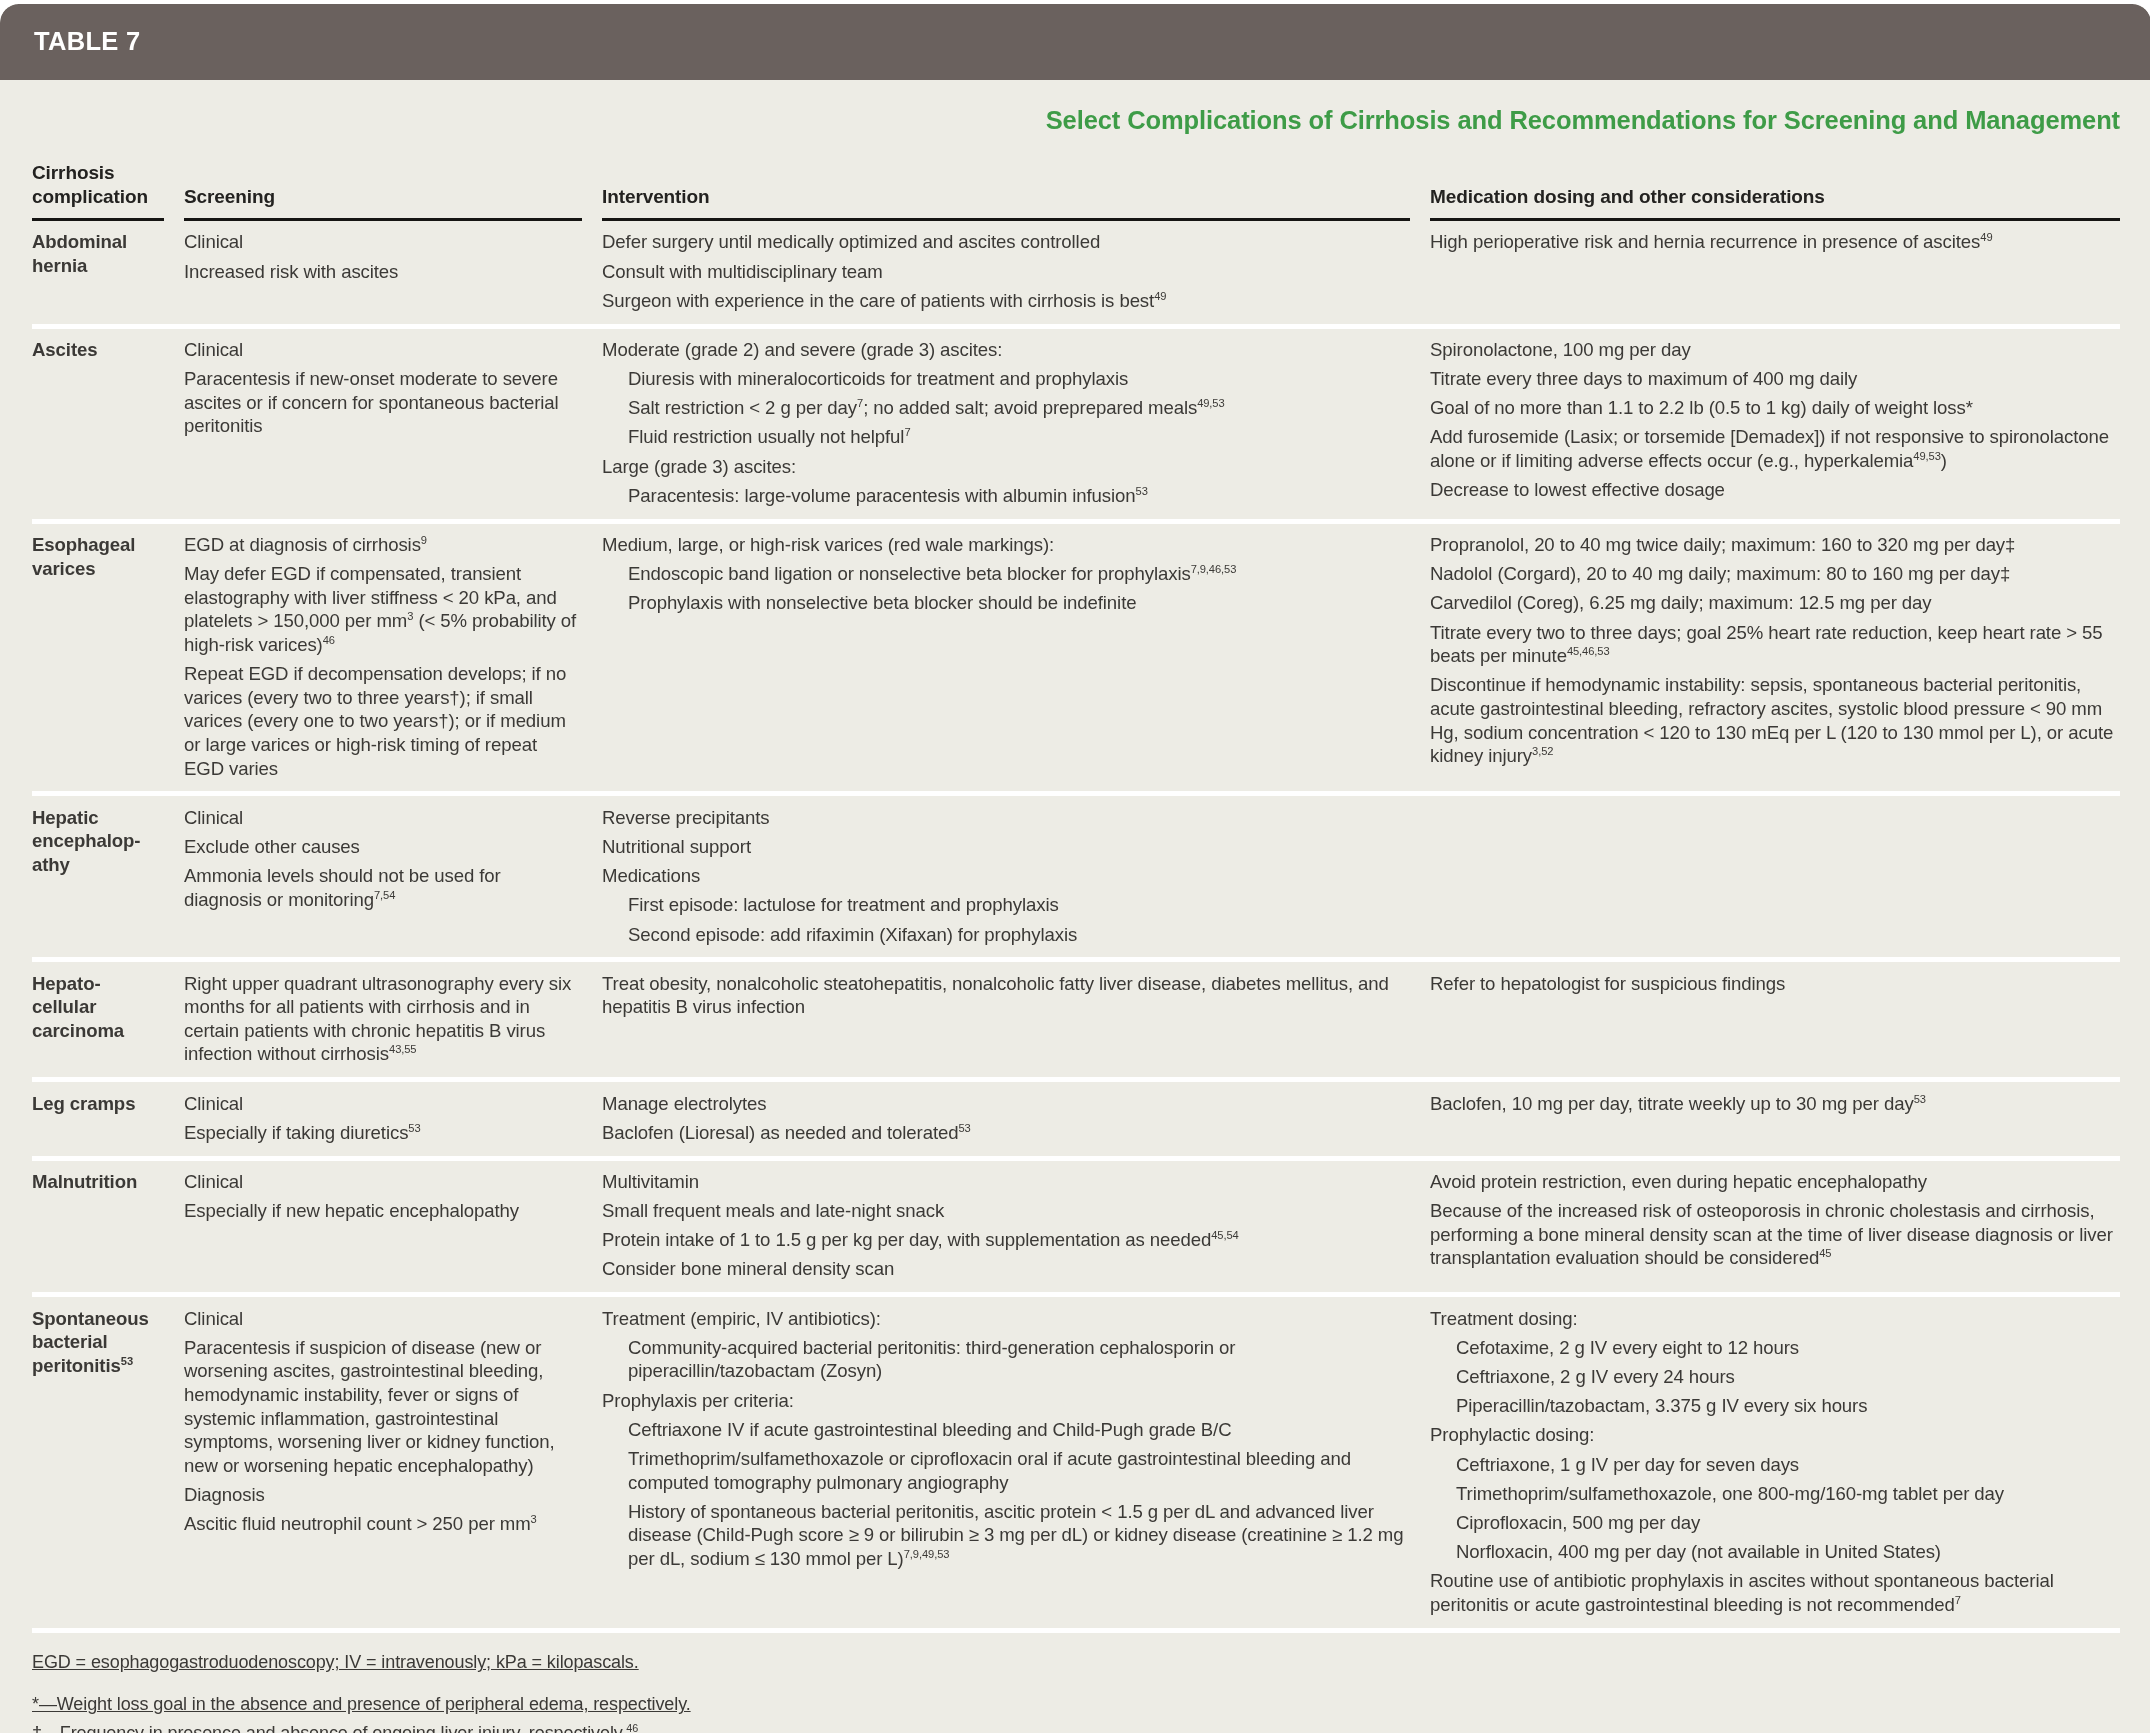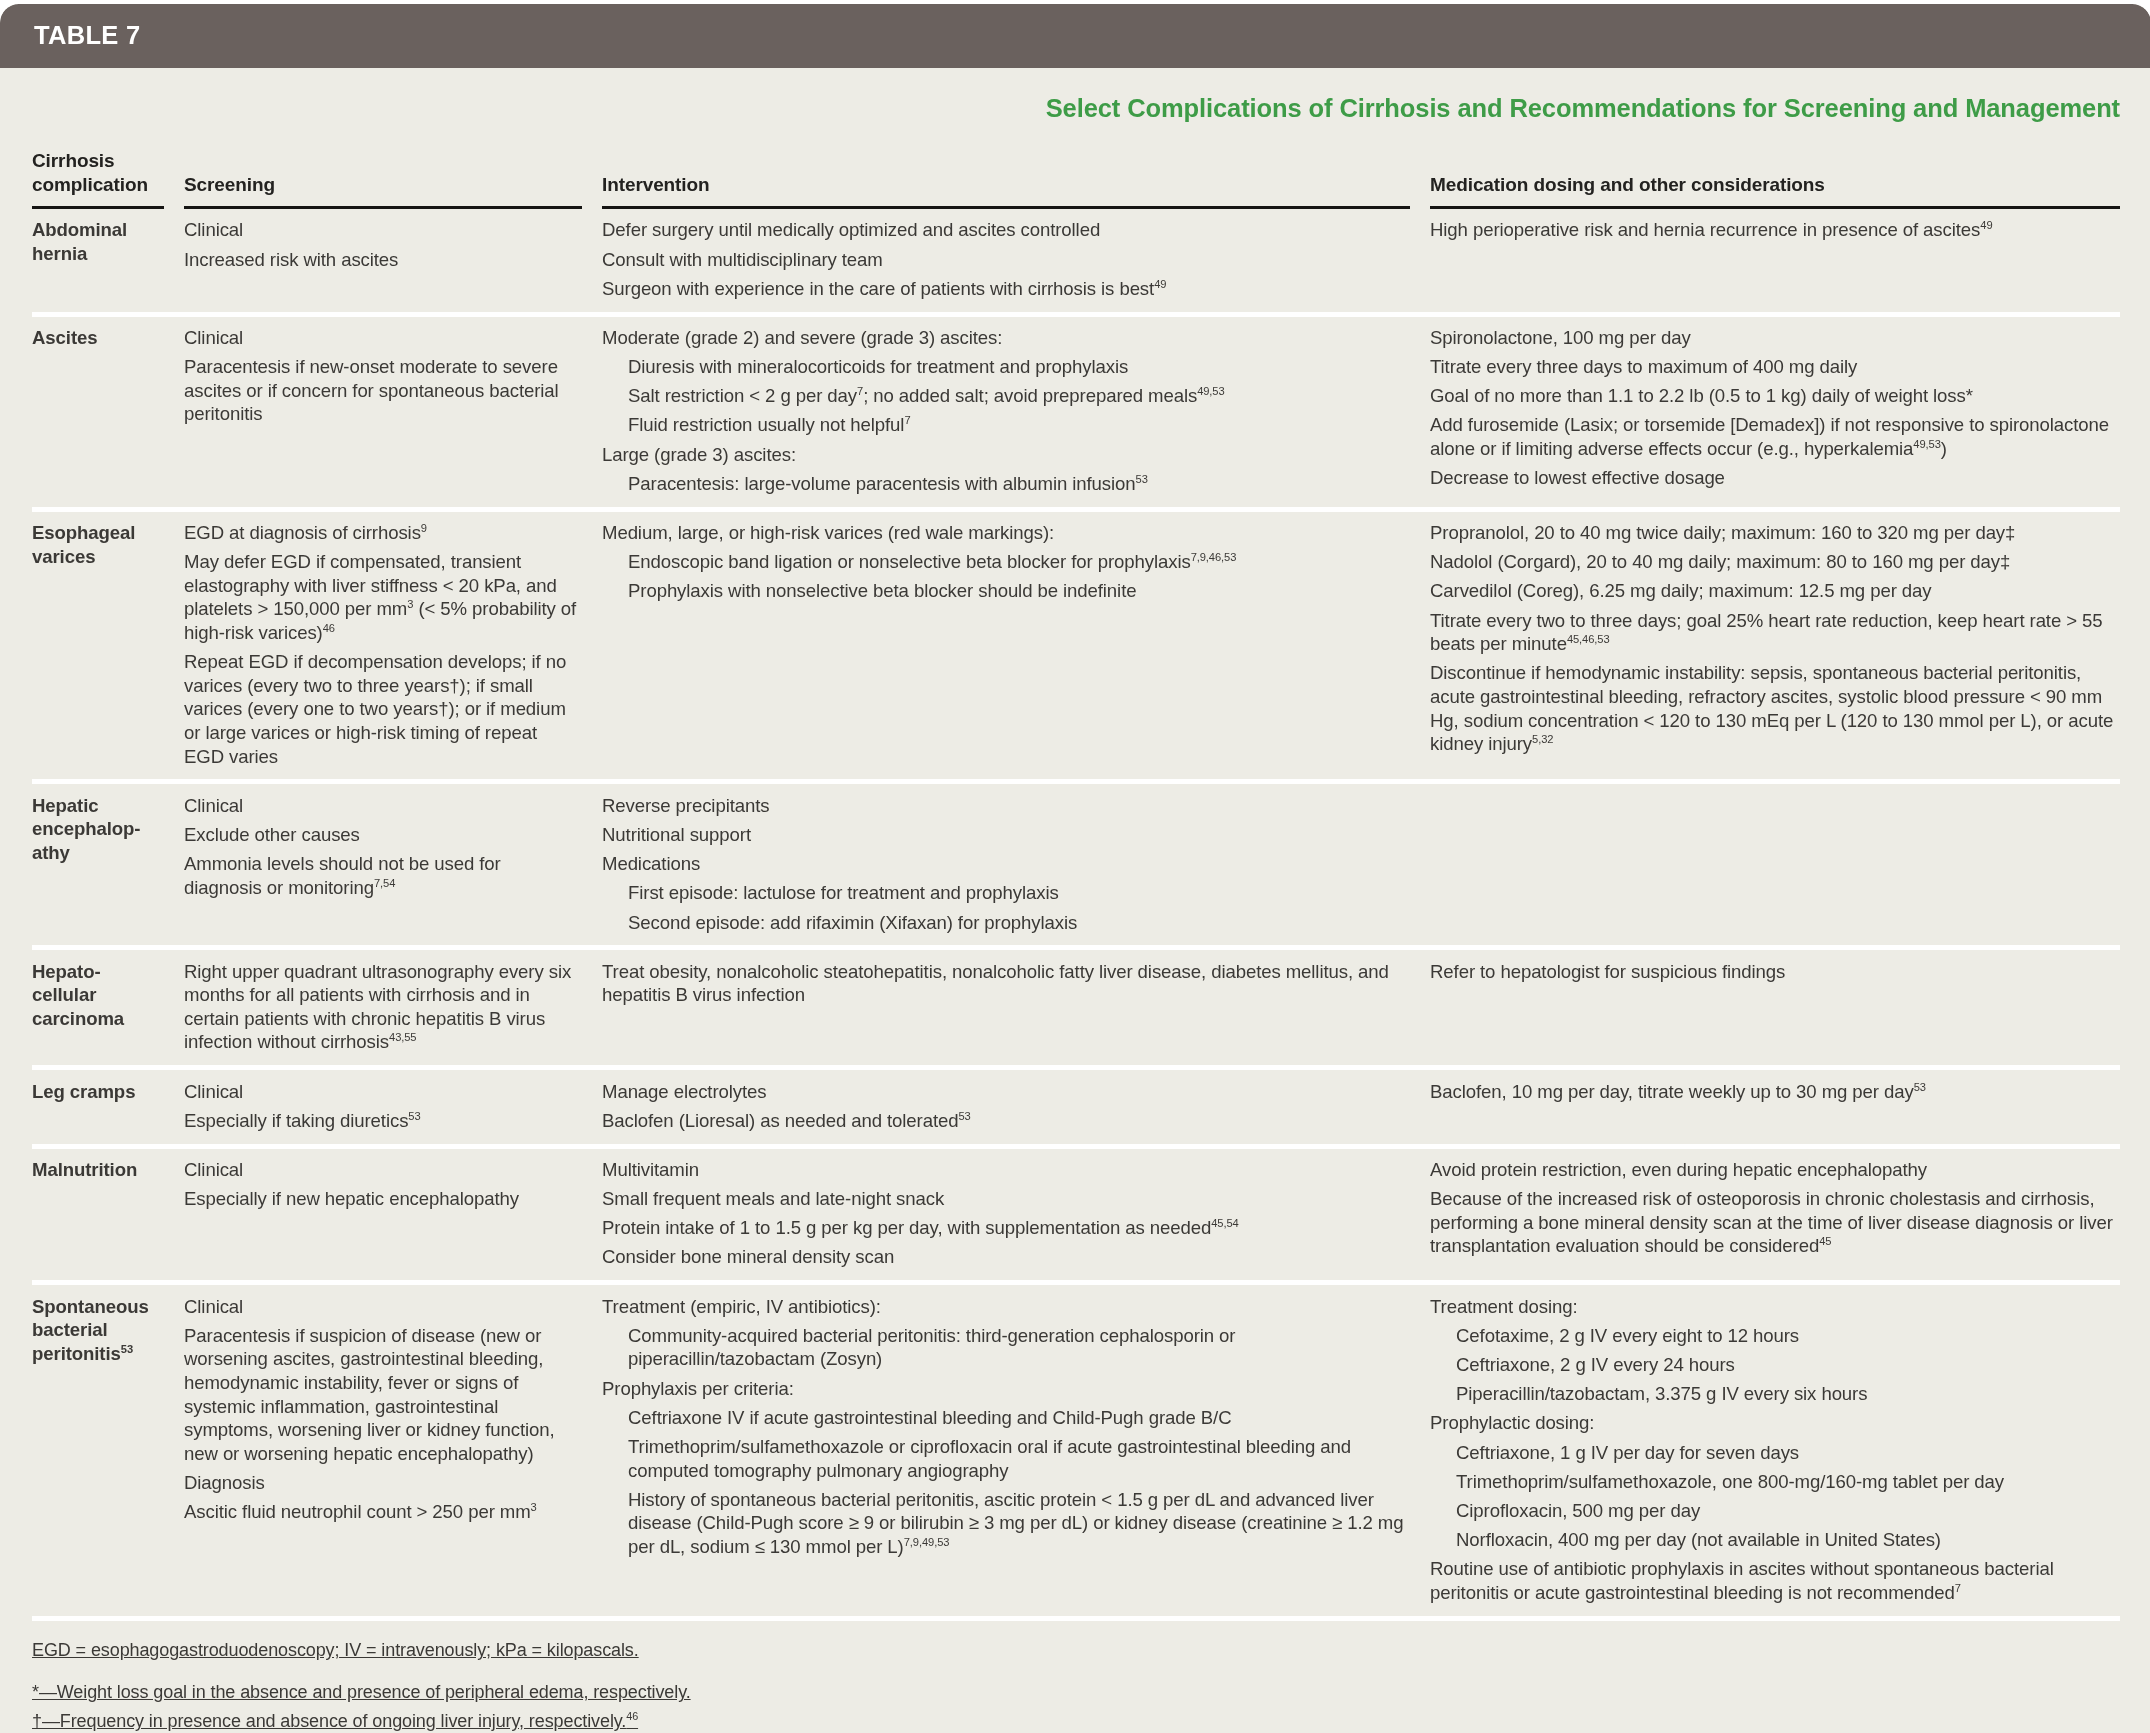--- a/index.html
+++ b/index.html
@@ -25,21 +25,21 @@
     border-radius:18.6px 18.6px 22.4px 22.4px;
     margin-top:3.7px;
     overflow:hidden;
     box-sizing:border-box;
   }
   .titlebar{
     background:var(--bar);
     height:52px;
     display:flex;
     align-items:center;
-    padding:6px 34px;
+    padding:12px 34px;
     border-radius:18.6px 18.6px 0 0;
   }
   .titlebar .tlabel{
     color:#ffffff;
     font-weight:bold;
     font-size:25.5px;
     letter-spacing:0.3px;
   }
   .content{
     padding:21px 31px 22.4px 32px;
@@ -169,21 +169,21 @@
           <div class="cell">
             <p class="para">Medium, large, or high-risk varices (red wale markings):</p>
             <p class="para indent">Endoscopic band ligation or nonselective beta blocker for prophylaxis<sup>7,9,46,53</sup></p>
             <p class="para indent">Prophylaxis with nonselective beta blocker should be indefinite</p>
           </div>
           <div class="cell">
             <p class="para">Propranolol, 20 to 40 mg twice daily; maximum: 160 to 320 mg per day‡</p>
             <p class="para">Nadolol (Corgard), 20 to 40 mg daily; maximum: 80 to 160 mg per day‡</p>
             <p class="para">Carvedilol (Coreg), 6.25 mg daily; maximum: 12.5 mg per day</p>
             <p class="para">Titrate every two to three days; goal 25% heart rate reduction, keep heart rate &gt; 55 beats per minute<sup>45,46,53</sup></p>
-            <p class="para">Discontinue if hemodynamic instability: sepsis, spontaneous bacterial peritonitis, acute gastrointestinal bleeding, refractory ascites, systolic blood pressure &lt; 90 mm Hg, sodium concentration &lt; 120 to 130 mEq per L (120 to 130 mmol per L), or acute kidney injury<sup>5,32</sup></p>
+            <p class="para">Discontinue if hemodynamic instability: sepsis, spontaneous bacterial peritonitis, acute gastrointestinal bleeding, refractory ascites, systolic blood pressure &lt; 90 mm Hg, sodium concentration &lt; 120 to 130 mEq per L (120 to 130 mmol per L), or acute kidney injury<sup>3,52</sup></p>
           </div>
         </div>
         <div class="grid body-row">
           <div class="cell comp">Hepatic
 encephalop-
 athy</div>
           <div class="cell">
             <p class="para">Clinical</p>
             <p class="para">Exclude other causes</p>
             <p class="para">Ammonia levels should not be used for diagnosis or monitoring<sup>7,54</sup></p>

